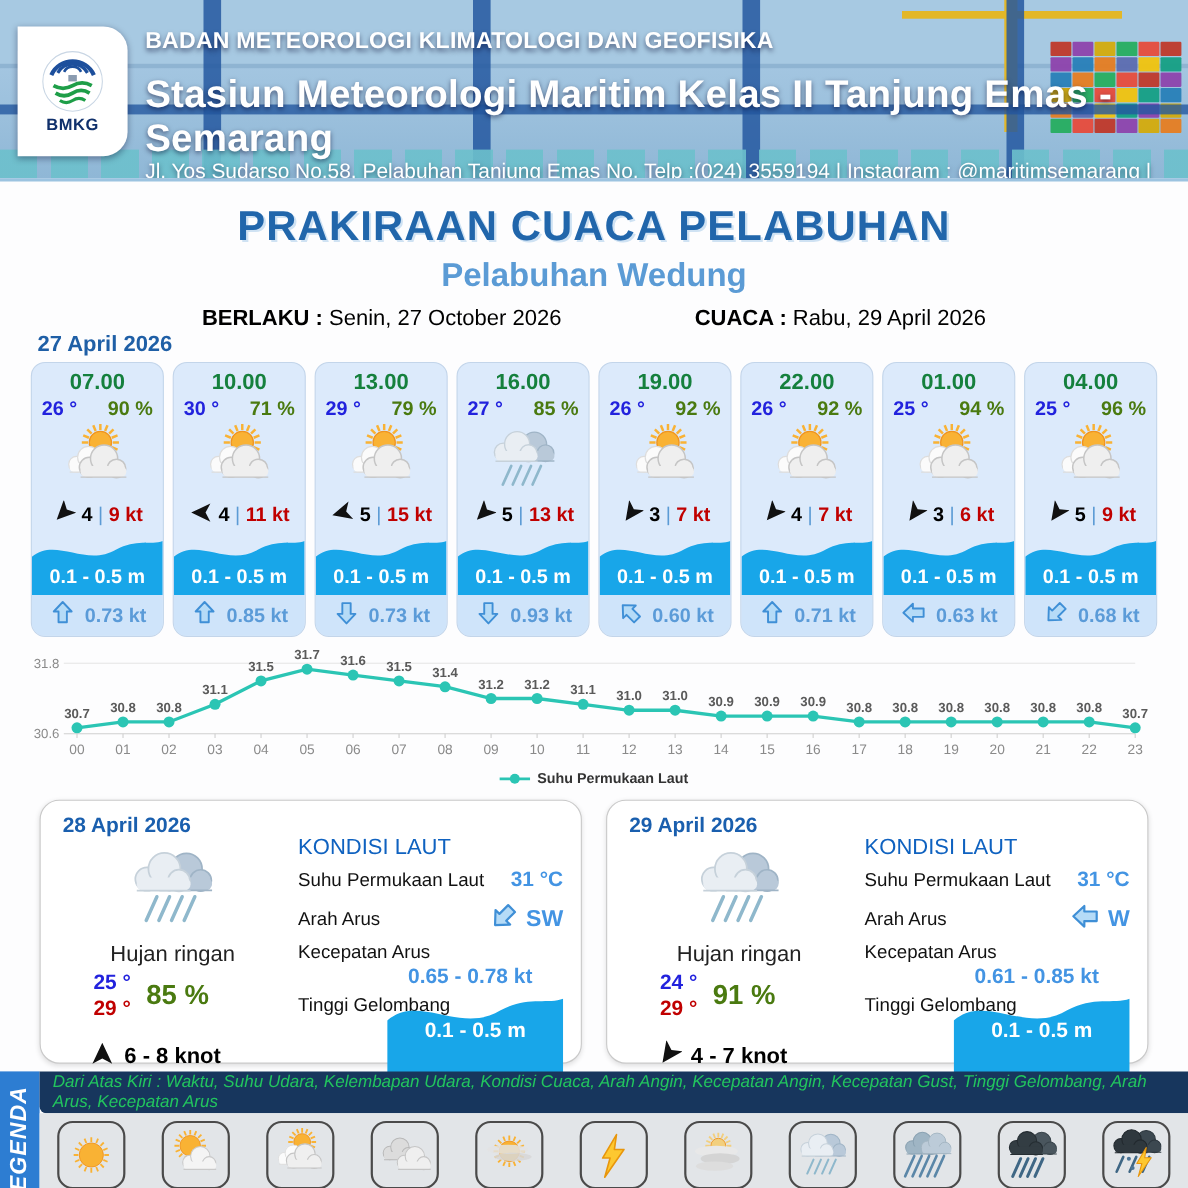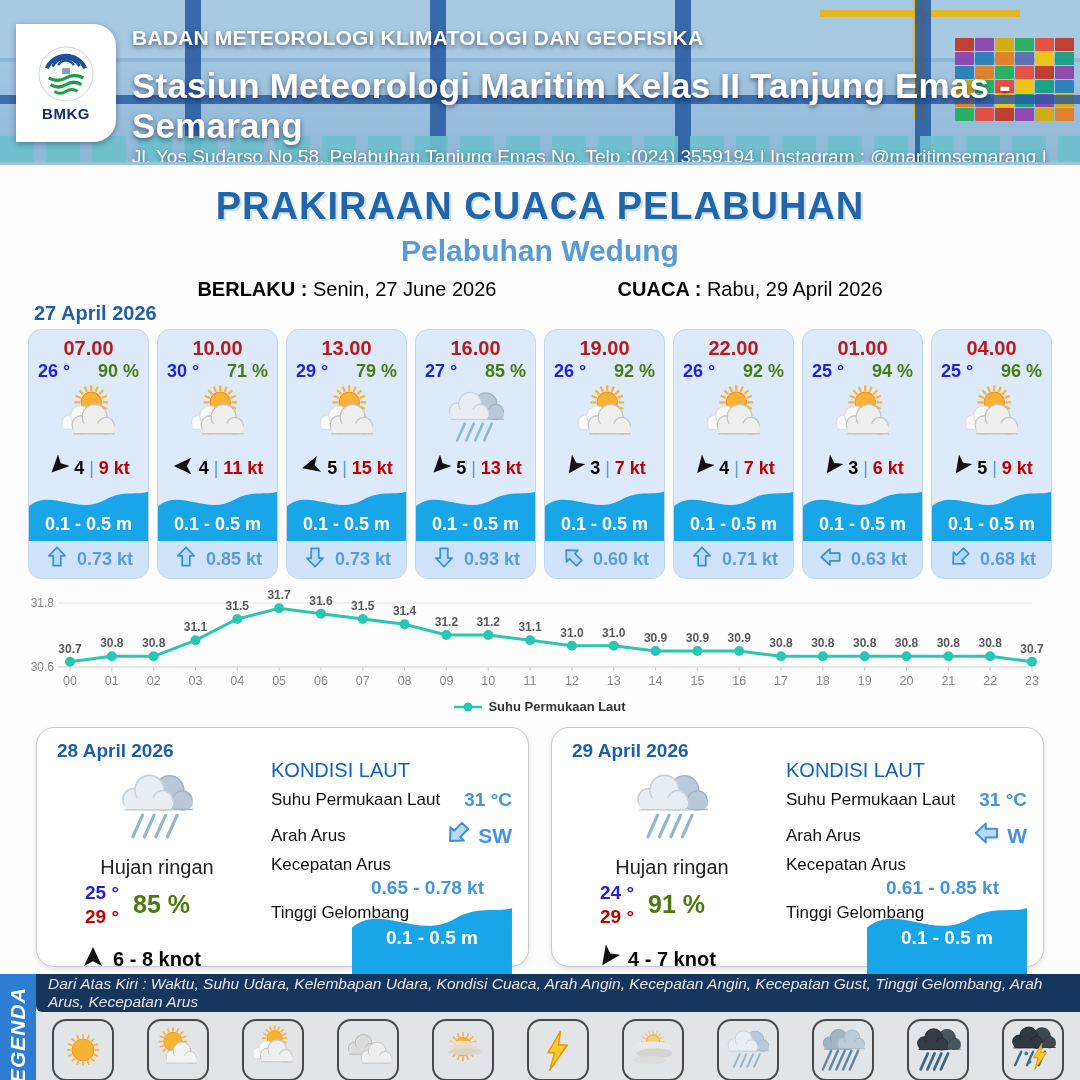--- a/index.html
+++ b/index.html
@@ -37,21 +37,21 @@
   .sub-title { font-size:30px; font-weight:bold; color:#5b9bd5; margin-top:6px; }
   .valid-row { margin-top:10px; font-size:20px; color:#000; }
   .valid-row b { font-weight:bold; }
   .valid-row .gap { display:inline-block; width:110px; }
   .section-date { margin:2px 0 4px 34px; font-size:20px; font-weight:bold; color:#1f5fa6; }
 
   
   .cards-row { display:flex; gap:8px; margin:0 28px; height:250px; }
   .fc-card { flex:1; background:#dceafb; border:1px solid #c3d5ea; border-radius:13px;
     overflow:hidden; display:flex; flex-direction:column; }
-  .fc-time { text-align:center; font-size:20px; font-weight:bold; color:#b91c1c; margin-top:7px; }
+  .fc-time { text-align:center; font-size:20px; font-weight:bold; color:#15803d; margin-top:7px; }
   .fc-th-row { display:flex; justify-content:space-between; padding:1px 9px 0 9px; }
   .fc-temp { font-size:18px; font-weight:bold; color:#2222dd; }
   .fc-hum { font-size:18px; font-weight:bold; color:#4a7a10; }
   .fc-icon { height:74px; display:flex; align-items:center; justify-content:center; }
   .fc-wind { display:flex; align-items:center; justify-content:center; gap:5px;
     font-size:18px; font-weight:bold; height:30px; }
   .fc-wind .sep { color:#5b9bd5; font-weight:normal; }
   .fc-wind .kt { color:#c00000; }
   .fc-wave { position:relative; height:60px; margin-top:auto; }
   .fc-wave svg { position:absolute; left:0; top:0; width:100%; height:100%; }
@@ -92,21 +92,21 @@
     color:#fff; font-size:19px; font-weight:bold; }
 
   
   .footer { position:relative; margin-top:7px; height:135px; }
   .legend-ribbon { position:absolute; left:0; top:0; width:36px; height:135px; background:#2d7dd2;
     display:flex; align-items:center; justify-content:center; }
   .legend-ribbon span { transform:rotate(-90deg); color:#fff; font-style:italic; font-weight:bold;
     font-size:21px; letter-spacing:1px; white-space:nowrap; }
   .legend-bar { position:absolute; left:36px; right:0; top:0; height:38px; background:#17365d;
     display:flex; align-items:center; padding-left:12px; border-radius:0 0 0 6px;}
-  .legend-bar span { color:#e5e5e5; font-style:italic; font-size:15.5px; }
+  .legend-bar span { color:#22c55e; font-style:italic; font-size:15.5px; }
   .legend-icons { position:absolute; left:36px; right:0; top:38px; bottom:0; background:#e2e5e8;
     display:flex; justify-content:space-around; align-items:flex-start; padding-top:7px; }
   .legend-item { display:flex; flex-direction:column; align-items:center; width:92px; }
   .legend-box { width:62px; height:62px; border:2px solid #4a4a4a; border-radius:14px;
     display:flex; align-items:center; justify-content:center; }
 </style>
 </head>
 <body>
 
 <div class="header">
@@ -178,21 +178,21 @@
     <div class="h-station">Stasiun Meteorologi Maritim Kelas II Tanjung Emas - Semarang</div>
     <div class="h-address">Jl. Yos Sudarso No.58, Pelabuhan Tanjung Emas No. Telp :(024) 3559194 | Instagram : @maritimsemarang |</div>
   </div>
 </div>
 
 <div class="title-block">
   <div class="main-title">PRAKIRAAN CUACA PELABUHAN</div>
   <div class="sub-title">Pelabuhan Wedung</div>
   <div class="valid-row">
     <b>BERLAKU :</b>
-    <span>Senin, 27 June 2026</span>
+    <span>Senin, 27 October 2026</span>
     <span class="gap"></span>
     <b>CUACA :</b>
     <span>Rabu, 29 April 2026</span>
   </div>
 </div>
 <div class="section-date">27 April 2026</div>
 
 <div class="cards-row" id="cardsRow">
     <div class="fc-card">
       <div class="fc-time">07.00</div>

